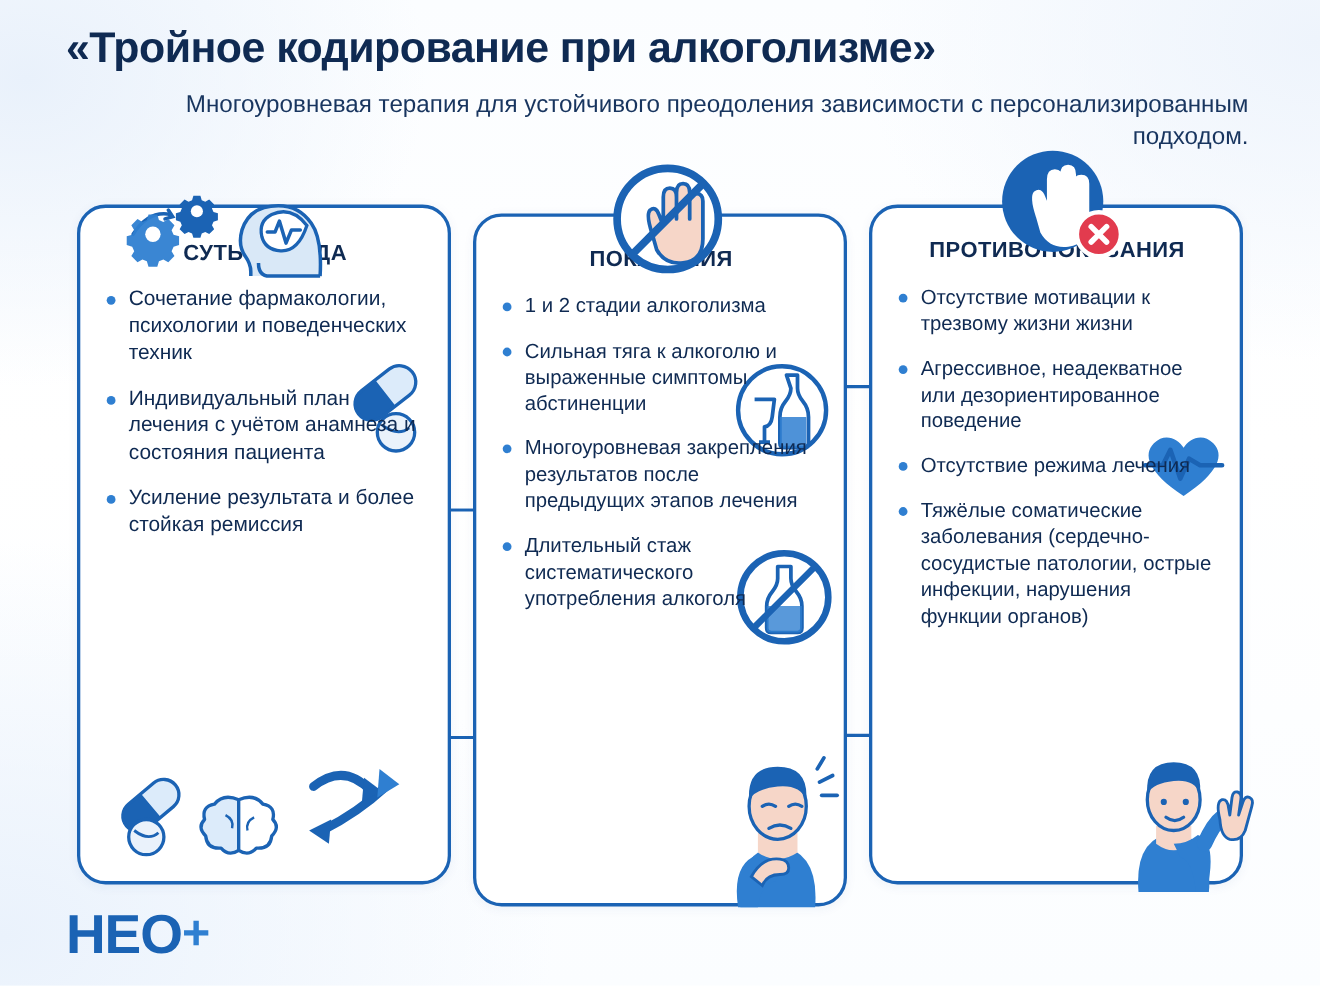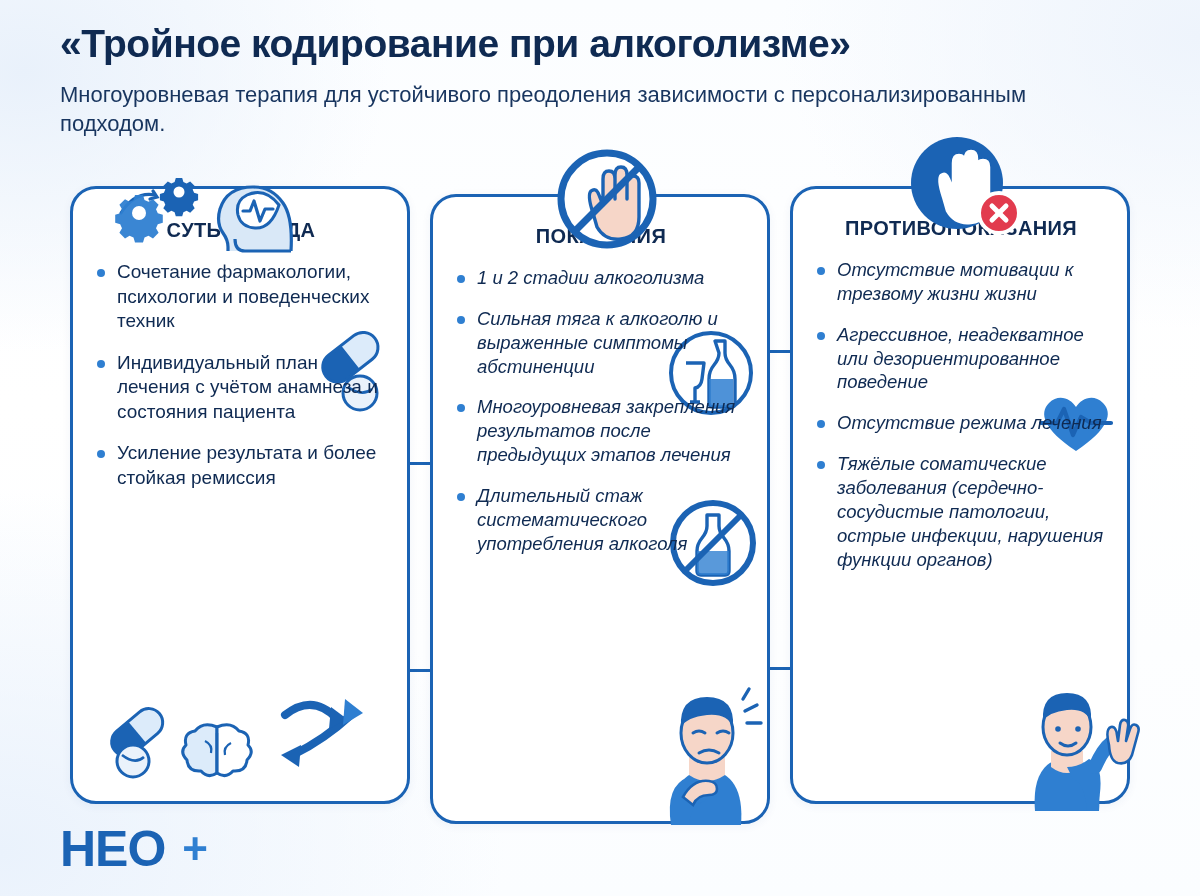--- a/index.html
+++ b/index.html
@@ -24,21 +24,21 @@
   .page { position: relative; z-index: 1; width: 1200px; height: 896px; border-radius: 30px; }
 
   
   .header { padding: 22px 60px 0 60px; }
   .title {
     font-size: 39px; font-weight: 700; color: #0f2a52;
     letter-spacing: -0.5px; line-height: 1.12; margin: 0 0 14px 0;
   }
   .subtitle {
     font-size: 22px; color: #18355f; line-height: 1.33; margin: 0;
-    font-weight: 400; max-width: 1075px;
+    font-weight: 400; max-width: 1075px; text-align: right;
   }
 
   
   .connector { position: absolute; border: 3px solid #1b63b4; border-radius: 14px; }
   .conn-left {
     left: 386px; top: 462px; width: 62px; height: 210px;
     border-right: none; border-color: #1b63b4;
   }
   .conn-right {
     left: 756px; top: 350px; width: 60px; height: 320px;
@@ -68,29 +68,29 @@
 
   ul.bullets { list-style: none; margin: 0; padding: 0; }
   ul.bullets li {
     position: relative; padding-left: 20px; margin-bottom: 17px;
     font-size: 19px; line-height: 1.29; color: #0f2a52; font-weight: 500;
   }
   ul.bullets li::before {
     content: ""; position: absolute; left: 0; top: 9px;
     width: 8px; height: 8px; border-radius: 50%; background: #2f7fd1;
   }
-  .c2 ul.bullets li, .c3 ul.bullets li { font-size: 18.5px; font-style: italic; }
+  .c2 ul.bullets li, .c3 ul.bullets li { font-size: 18.5px; }
 
   
   .float-icon { position: absolute; }
 
   
   .logo {
     position: absolute; left: 60px; bottom: 22px;
-    display: flex; align-items: center; gap: 17px;
+    display: flex; align-items: center; gap: 0;
   }
   .logo-text {
     font-size: 50px; font-weight: 800; color: #1b63b4;
     letter-spacing: -1px; line-height: 1;
     font-family: "Liberation Sans", sans-serif;
   }
   .logo-plus { font-size: 44px; font-weight: 800; color: #2f7fd1; line-height: 1; }
 </style>
 </head>
 <body>

